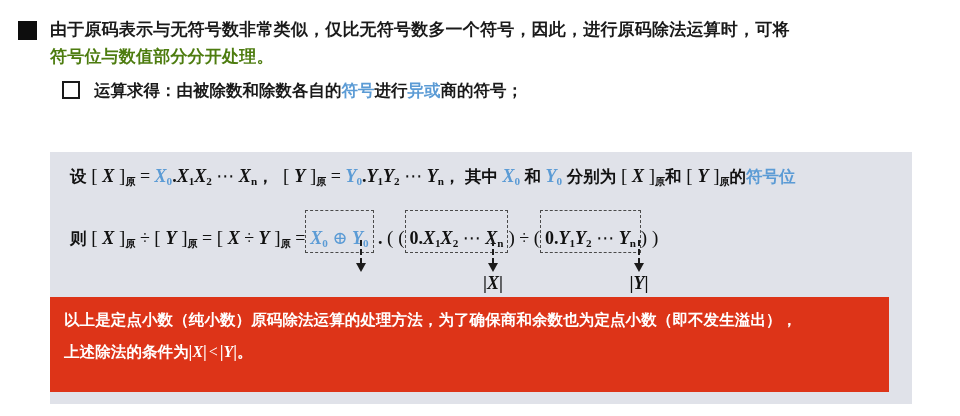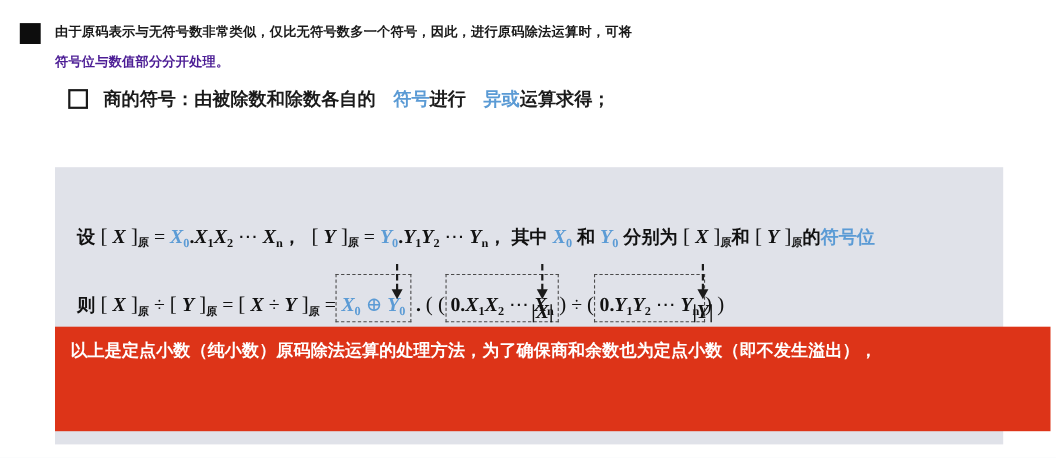--- a/index.html
+++ b/index.html
@@ -24,27 +24,27 @@
   }
   .hdr-row { display: flex; align-items: flex-start; }
   .sq-bullet {
     width: 19px; height: 19px;
     background: #0d0d0d;
     margin-top: 5px;
     margin-right: 13px;
     flex: 0 0 auto;
   }
   .hdr-text {
-    font-size: 12px;
+    font-size: 17px;
     font-weight: bold;
     color: #1a1a1a;
     line-height: 27px;
     letter-spacing: 0.2px;
   }
-  .hdr-text .red { color: #4c1d95; }
+  .hdr-text .red { color: #4d7c0f; }
 
   
   .cbrow {
     position: absolute;
     display: flex;
     align-items: flex-start;
     left: 62px;
   }
   .cbrow.r1 { top: 78px; }
   .cbrow.r2 { top: 118px; }
@@ -56,37 +56,36 @@
     margin-top: 3px;
     flex: 0 0 auto;
   }
   .cb-text {
     font-size: 16.5px;
     font-weight: bold;
     color: #1a1a1a;
     line-height: 24px;
     white-space: nowrap;
   }
-  .cb-text .blue { color: #5b9bd5; padding-left: 16px; }
+  .cb-text .blue { color: #5b9bd5; }
   .cb-text .red  { color: #e03010; }
 
   
   .panel {
     position: absolute;
     left: 50px; top: 152px;
     width: 862px; height: 252px;
     background: #e0e2e9;
   }
 
   .f-line {
     position: absolute;
     white-space: nowrap;
     font-family: "Liberation Serif", "DejaVu Serif", serif;
     color: #111111;
-    margin-top: 39px;
   }
   .f1 { left: 20px; top: 13px; font-size: 17px; }
   .f2 { left: 20px; top: 58px; font-size: 17px; }
 
   .cjk {
     font-family: "Liberation Sans", "DejaVu Sans", sans-serif;
     font-weight: bold;
     font-size: 16.5px;
   }
   .mi {
@@ -165,21 +164,21 @@
   .alabel .bar {
     font-family: "Liberation Serif", "DejaVu Serif", serif;
     font-style: normal;
     font-size: 18px;
   }
 
   
   .redbox {
     position: absolute;
     left: 50px; top: 297px;
-    width: 905px; height: 95px;
+    width: 839px; height: 95px;
     background: #dd3418;
     padding: 11px 14px 0 14px;
   }
   .redbox p {
     margin: 0 0 9px 0;
     color: #ffffff;
     font-weight: bold;
     font-size: 15.5px;
     line-height: 23px;
     letter-spacing: 0.1px;
@@ -208,21 +207,21 @@
       <div class="sq-bullet"></div>
       <div class="hdr-text">
         <span>由于原码表示与无符号数非常类似，仅比无符号数多一个符号，因此，进行原码除法运算时，可将</span><br>
         <span class="red">符号位与数值部分分开处理</span><span class="red">。</span>
       </div>
     </div>
   </div>
 
   <div class="cbrow r1">
     <div class="cb"></div>
-    <div class="cb-text"><span>商的符号：由被除数和除数各自的</span><span class="blue">符号</span><span>进行</span><span class="blue">异或</span><span>运算求得；</span></div>
+    <div class="cb-text"><span>运算求得：由被除数和除数各自的</span><span class="blue">符号</span><span>进行</span><span class="blue">异或</span><span>商的符号；</span></div>
   </div>
 
 
   <div class="panel">
 
     <div class="f-line f1"><span class="cjk">设</span><span class="brk">&nbsp;[&nbsp;</span><span class="mi">X</span><span class="brk">&nbsp;]</span><span class="sub-cjk">原</span><span class="op">&nbsp;=&nbsp;</span><span class="mi blue">X<sub>0</sub></span><span class="mn">.</span><span class="mi">X<sub>1</sub>X<sub>2</sub></span><span class="op">&nbsp;⋯&nbsp;</span><span class="mi">X<sub>n</sub></span><span class="cjk">，</span><span class="brk">&nbsp;&nbsp;[&nbsp;</span><span class="mi">Y</span><span class="brk">&nbsp;]</span><span class="sub-cjk">原</span><span class="op">&nbsp;=&nbsp;</span><span class="mi blue">Y<sub>0</sub></span><span class="mn">.</span><span class="mi">Y<sub>1</sub>Y<sub>2</sub></span><span class="op">&nbsp;⋯&nbsp;</span><span class="mi">Y<sub>n</sub></span><span class="cjk">，</span><span class="cjk">&nbsp;</span><span class="cjk">其中</span><span class="mi blue">&nbsp;X<sub>0</sub>&nbsp;</span><span class="cjk">和</span><span class="mi blue">&nbsp;Y<sub>0</sub>&nbsp;</span><span class="cjk">分别为</span><span class="brk">&nbsp;[&nbsp;</span><span class="mi">X</span><span class="brk">&nbsp;]</span><span class="sub-cjk">原</span><span class="cjk">和</span><span class="brk">&nbsp;[&nbsp;</span><span class="mi">Y</span><span class="brk">&nbsp;]</span><span class="sub-cjk">原</span><span class="cjk">的</span><span class="cjk blue">符号位</span></div>
 
     <div class="f-line f2"><span class="cjk">则</span><span class="brk">&nbsp;[&nbsp;</span><span class="mi">X</span><span class="brk">&nbsp;]</span><span class="sub-cjk">原</span><span class="op">&nbsp;÷&nbsp;</span><span class="brk">[&nbsp;</span><span class="mi">Y</span><span class="brk">&nbsp;]</span><span class="sub-cjk">原</span><span class="op">&nbsp;=&nbsp;</span><span class="brk">[&nbsp;</span><span class="mi">X</span><span class="op">&nbsp;÷&nbsp;</span><span class="mi">Y</span><span class="brk">&nbsp;]</span><span class="sub-cjk">原</span><span class="op">&nbsp;=</span><span class="dbox"><span class="mi blue">X<sub>0</sub></span><span class="op blue">&nbsp;⊕&nbsp;</span><span class="mi blue">Y<sub>0</sub></span></span><span class="mn">&nbsp;.&nbsp;</span><span class="brk">(&nbsp;(</span><span class="dbox"><span class="mn">0.</span><span class="mi">X<sub>1</sub>X<sub>2</sub></span><span class="op">&nbsp;⋯&nbsp;</span><span class="mi">X<sub>n</sub></span></span><span class="brk">)</span><span class="op">&nbsp;÷&nbsp;</span><span class="brk">(</span><span class="dbox"><span class="mn">0.</span><span class="mi">Y<sub>1</sub>Y<sub>2</sub></span><span class="op">&nbsp;⋯&nbsp;</span><span class="mi">Y<sub>n</sub></span></span><span class="brk">)&nbsp;)</span></div>
 
     <div class="arrow" style="left:310px; top:88px; height:24px;">
@@ -238,15 +237,16 @@
         <div class="head"></div>
     </div>
 
     <div class="alabel" style="left:443px; top:121px;"><span class="bar">|</span><span class="math">X</span><span class="bar">|</span></div>
     <div class="alabel" style="left:589px; top:121px;"><span class="bar">|</span><span class="math">Y</span><span class="bar">|</span></div>
 
   </div>
 
   <div class="redbox">
     <p><span>以上是定点小数（纯小数）原码除法运算的处理方法，为了确保商和余数也为定点小数（即不发生溢出），</span></p>
+    <p><span>上述除法的条件为</span><span class="math">|X|</span><span class="rel">&lt;</span><span class="math">|Y|</span><span>。</span></p>
   </div>
 
 </div>
 
 </body></html>

